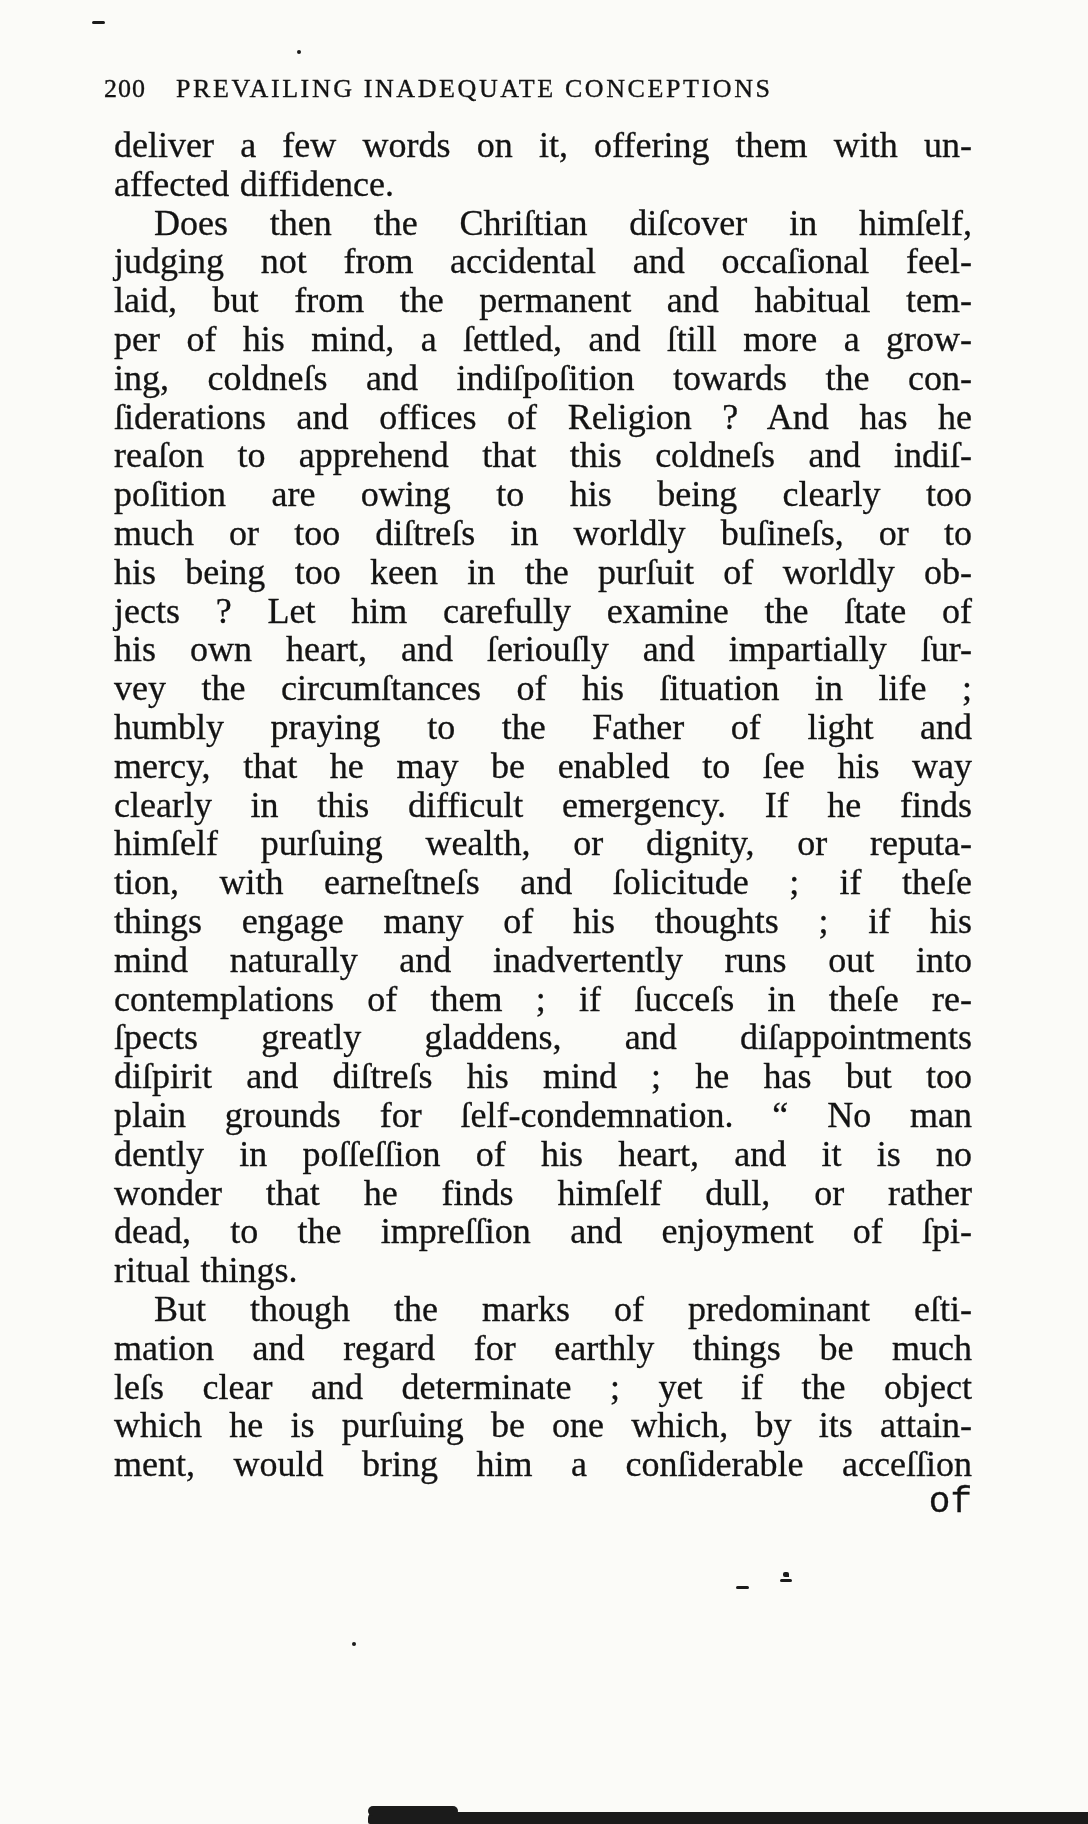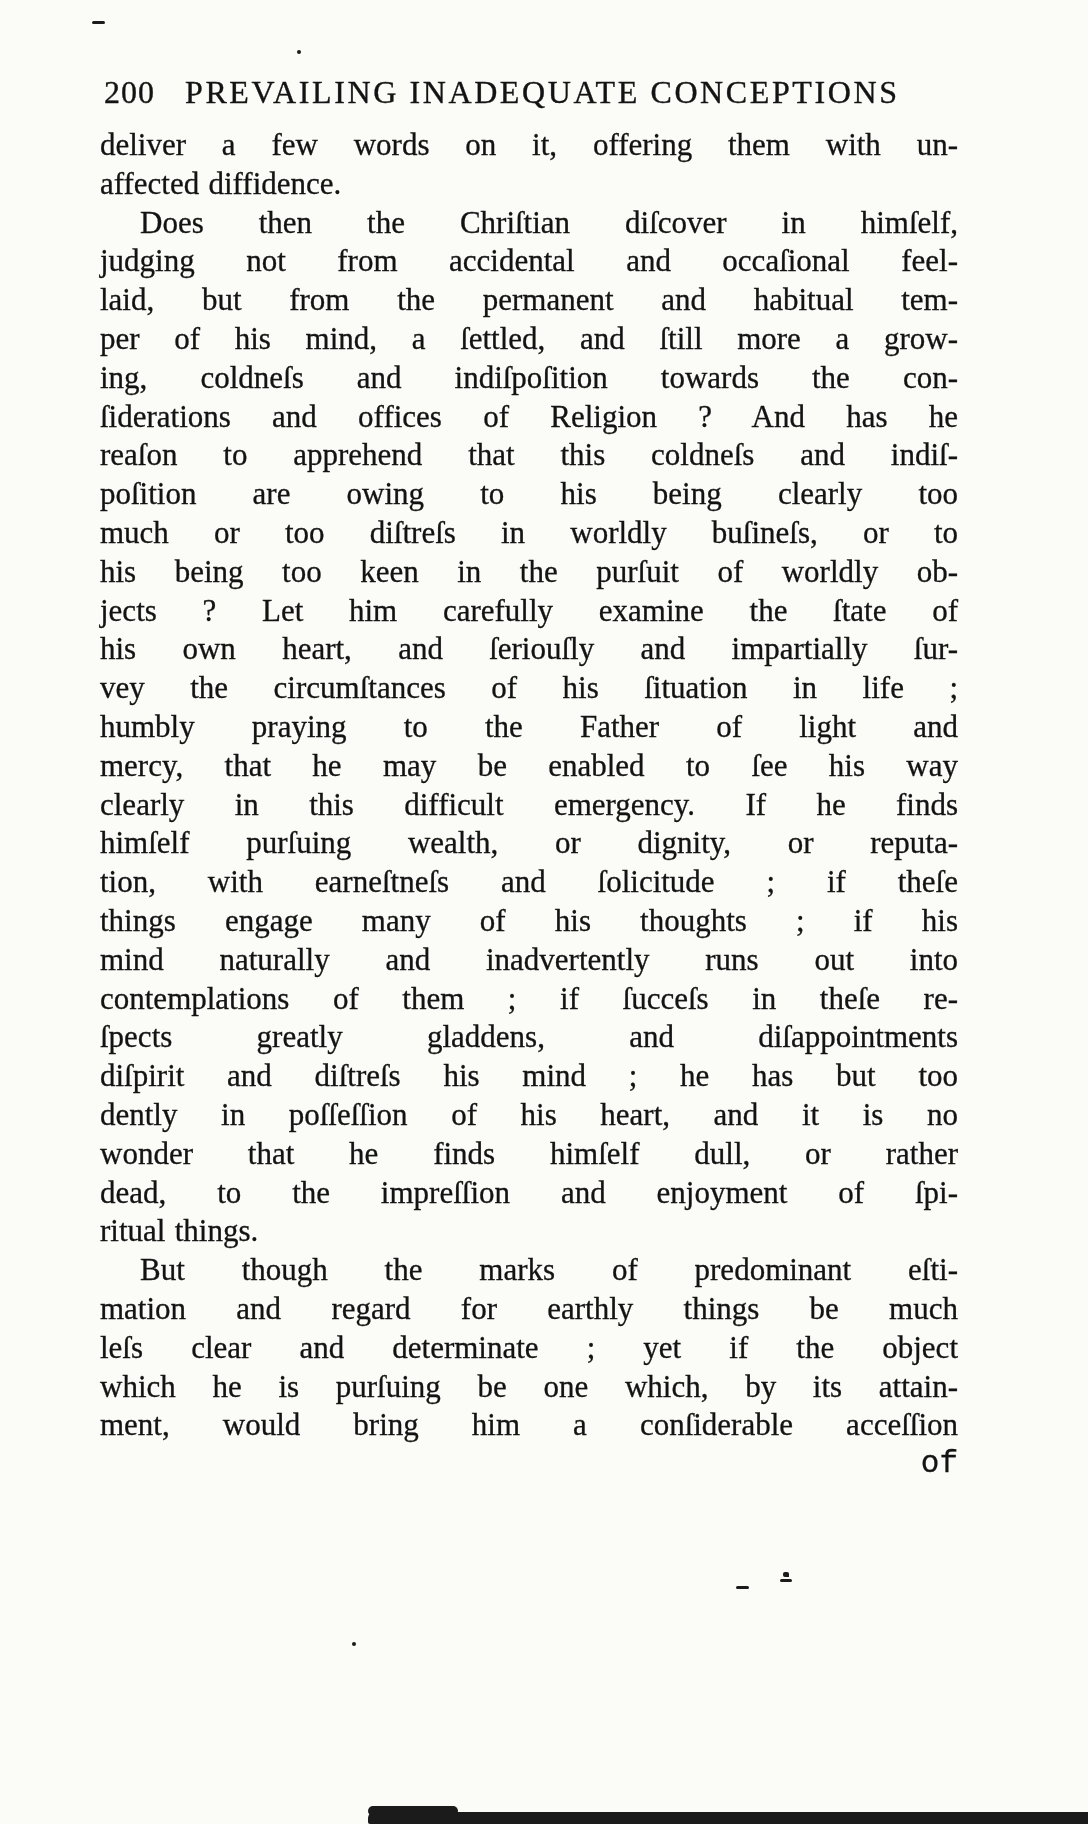--- a/index.html
+++ b/index.html
@@ -7,27 +7,27 @@
     position:relative;
     width:1088px; height:1824px;
     margin:0 auto;
     background:#fbfbf8;
     color:#131313;
     font-family:"Liberation Serif","DejaVu Serif",serif;
     overflow:hidden;
   }
   .running-head {
     position:absolute; left:104px; top:74px; width:862px;
-    font-size:32px; letter-spacing:2.6px; white-space:nowrap;
+    font-size:26px; letter-spacing:2.6px; white-space:nowrap;
     -webkit-text-stroke:0.35px #131313;
   }
   .page-num { margin-right:30px; letter-spacing:1px; }
   .text-block {
-    position:absolute; left:100px; top:126px; width:858px;
-    font-size:31px; line-height:38.8px;
+    position:absolute; left:114px; top:126px; width:858px;
+    font-size:36px; line-height:38.8px;
     -webkit-text-stroke:0.3px #131313;
   }
   .line { text-align:justify; text-align-last:justify; word-spacing:1.5px; }
   .line.end { text-align:left; text-align-last:left; }
   .line.indent { text-indent:40px; }
   .line.catchword { text-align:right; text-align-last:right;font-family:Liberation Mono, monospace; }
   
   .artifact { position:absolute; background:#1b1b1b; }
   .a-top-dash   { left:92px;  top:21px;   width:13px; height:3px; border-radius:2px; }
   .a-top-dot    { left:297px; top:50px;   width:4px;  height:4px; border-radius:50%; }
@@ -71,20 +71,21 @@
       <div class="line">humbly praying to the Father of light and</div>
       <div class="line">mercy, that he may be enabled to ſee his way</div>
       <div class="line">clearly in this difficult emergency. If he finds</div>
       <div class="line">himſelf purſuing wealth, or dignity, or reputa-</div>
       <div class="line">tion, with earneſtneſs and ſolicitude ; if theſe</div>
       <div class="line">things engage many of his thoughts ; if his</div>
       <div class="line">mind naturally and inadvertently runs out into</div>
       <div class="line">contemplations of them ; if ſucceſs in theſe re-</div>
       <div class="line">ſpects greatly gladdens, and diſappointments</div>
       <div class="line">diſpirit and diſtreſs his mind ; he has but too</div>
+      <div class="line">plain grounds for ſelf-condemnation. “ No man</div>
       <div class="line">dently in poſſeſſion of his heart, and it is no</div>
       <div class="line">wonder that he finds himſelf dull, or rather</div>
       <div class="line">dead, to the impreſſion and enjoyment of ſpi-</div>
       <div class="line end">ritual things.</div>
       <div class="line indent">But though the marks of predominant eſti-</div>
       <div class="line">mation and regard for earthly things be much</div>
       <div class="line">leſs clear and determinate ; yet if the object</div>
       <div class="line">which he is purſuing be one which, by its attain-</div>
       <div class="line">ment, would bring him a conſiderable acceſſion</div>
       <div class="line catchword">of</div>

